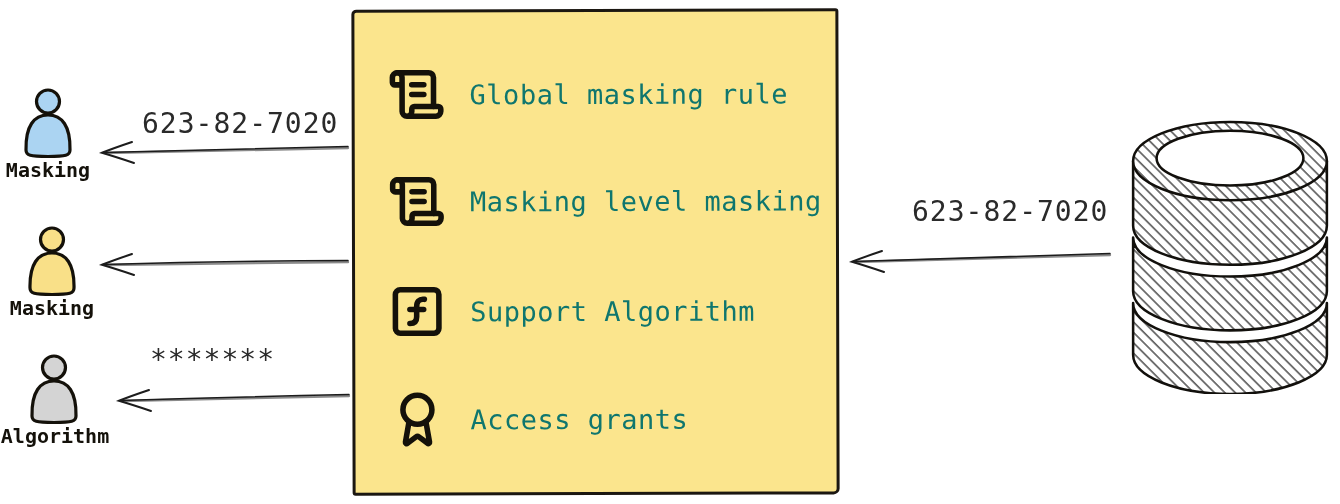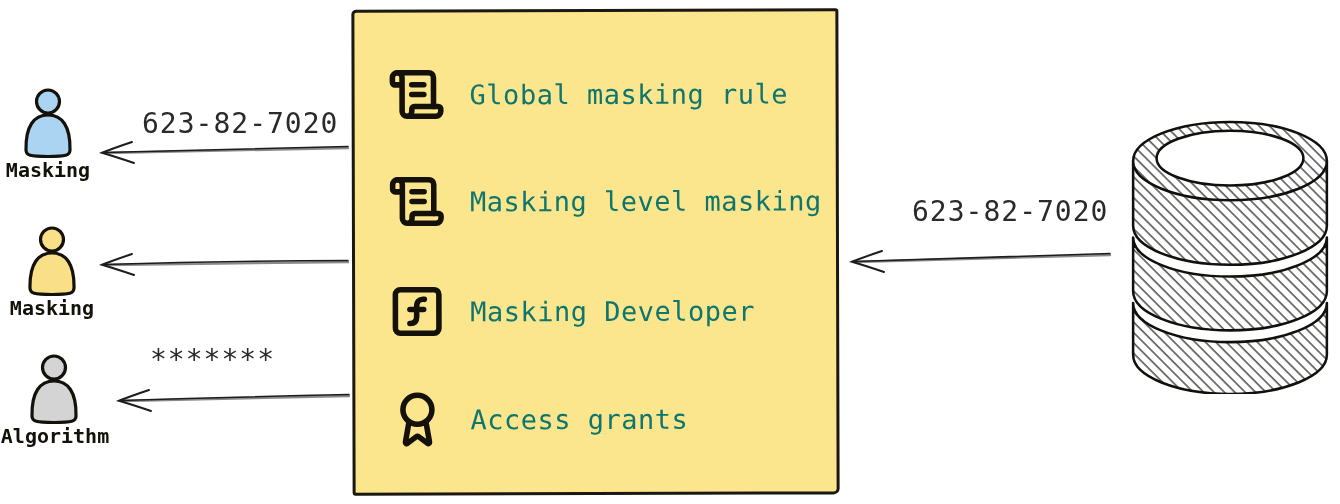--- a/index.html
+++ b/index.html
@@ -127,21 +127,21 @@
     </div>
 
     <div class="panel-item" style="top:268px;">
       <svg class="item-icon" width="58" height="58" viewBox="0 0 24 24">
         <g fill="none" stroke="#14110a" stroke-width="2.3" stroke-linecap="round" stroke-linejoin="round">
           <rect width="18" height="18" x="3" y="3" rx="2"></rect>
           <path d="M9 17c2 0 2.8-1 2.8-2.8V10c0-2 1-3.3 3.2-3"></path>
           <path d="M9 11.2h5.7"></path>
         </g>
       </svg>
-      <span class="item-label">Masking Developer</span>
+      <span class="item-label">Support Algorithm</span>
     </div>
 
     <div class="panel-item" style="top:376px;">
       <svg class="item-icon" width="58" height="58" viewBox="0 0 24 24">
         <g fill="none" stroke="#14110a" stroke-width="2.3" stroke-linecap="round" stroke-linejoin="round">
           <circle cx="12" cy="8" r="6"></circle>
           <path d="m15.477 12.89 1.515 8.526a.5.5 0 0 1-.81.47l-3.58-2.687a1 1 0 0 0-1.197 0l-3.586 2.686a.5.5 0 0 1-.81-.469l1.514-8.526"></path>
         </g>
       </svg>
       <span class="item-label">Access grants</span>

